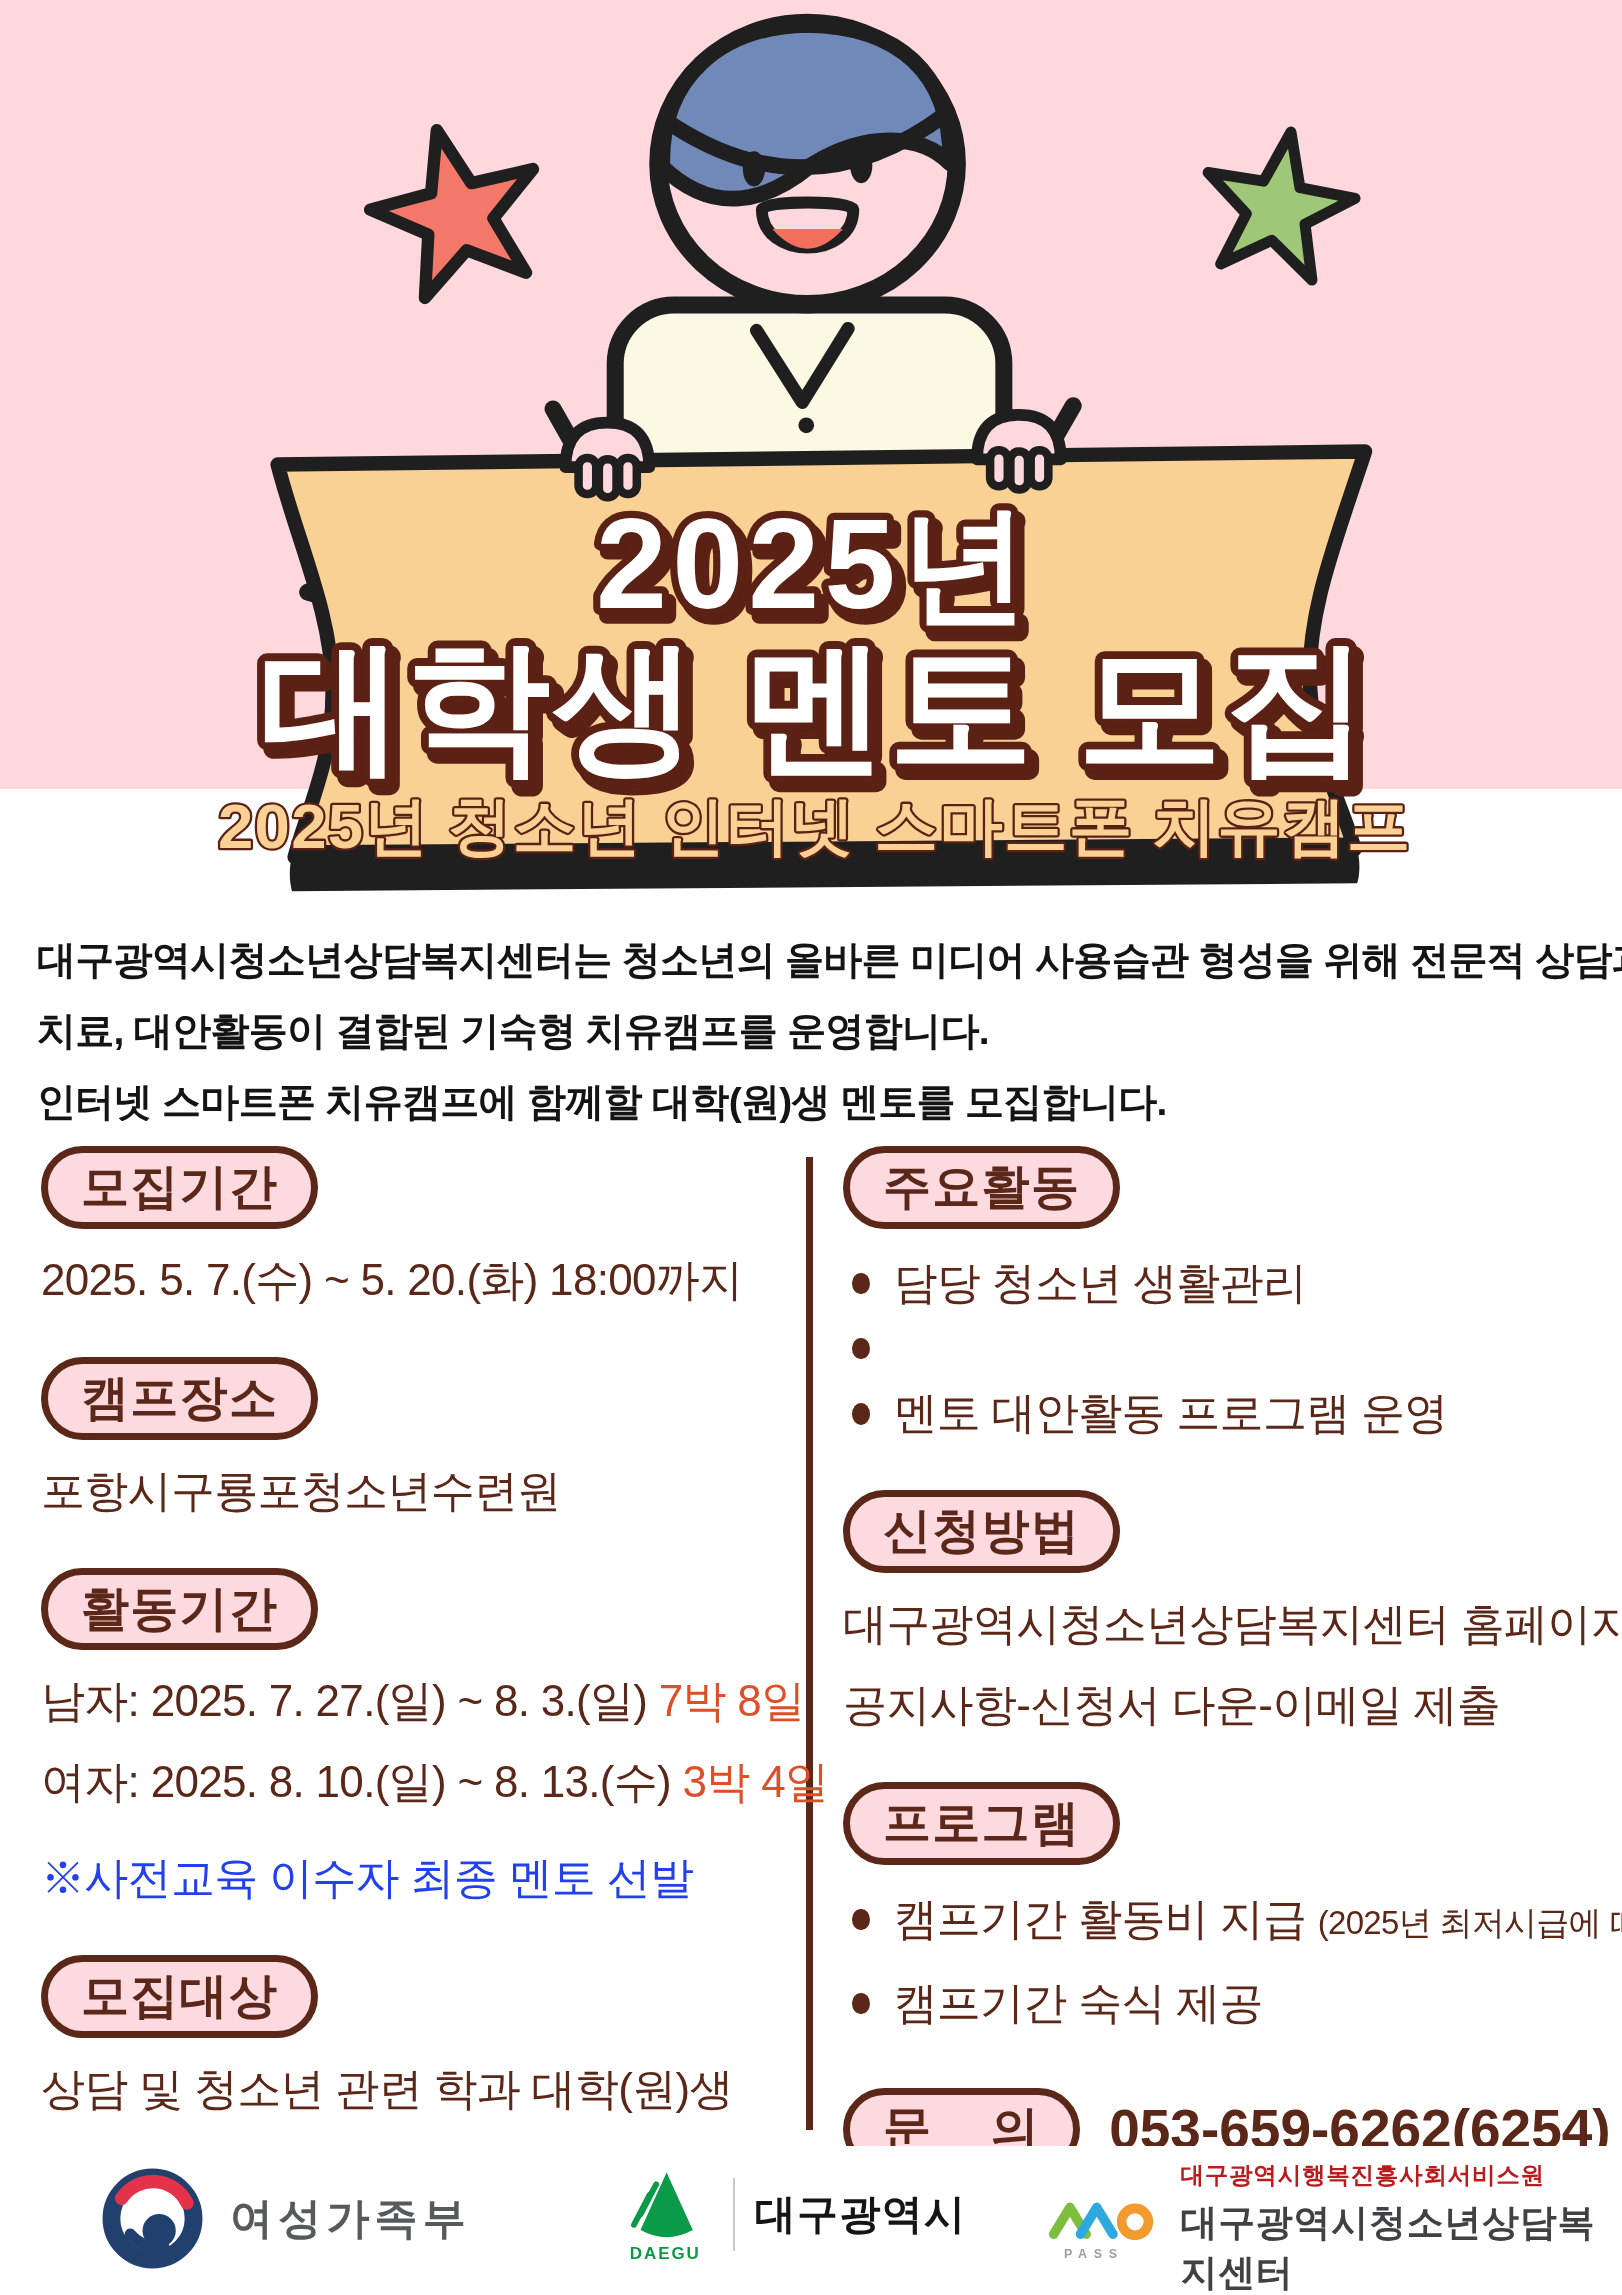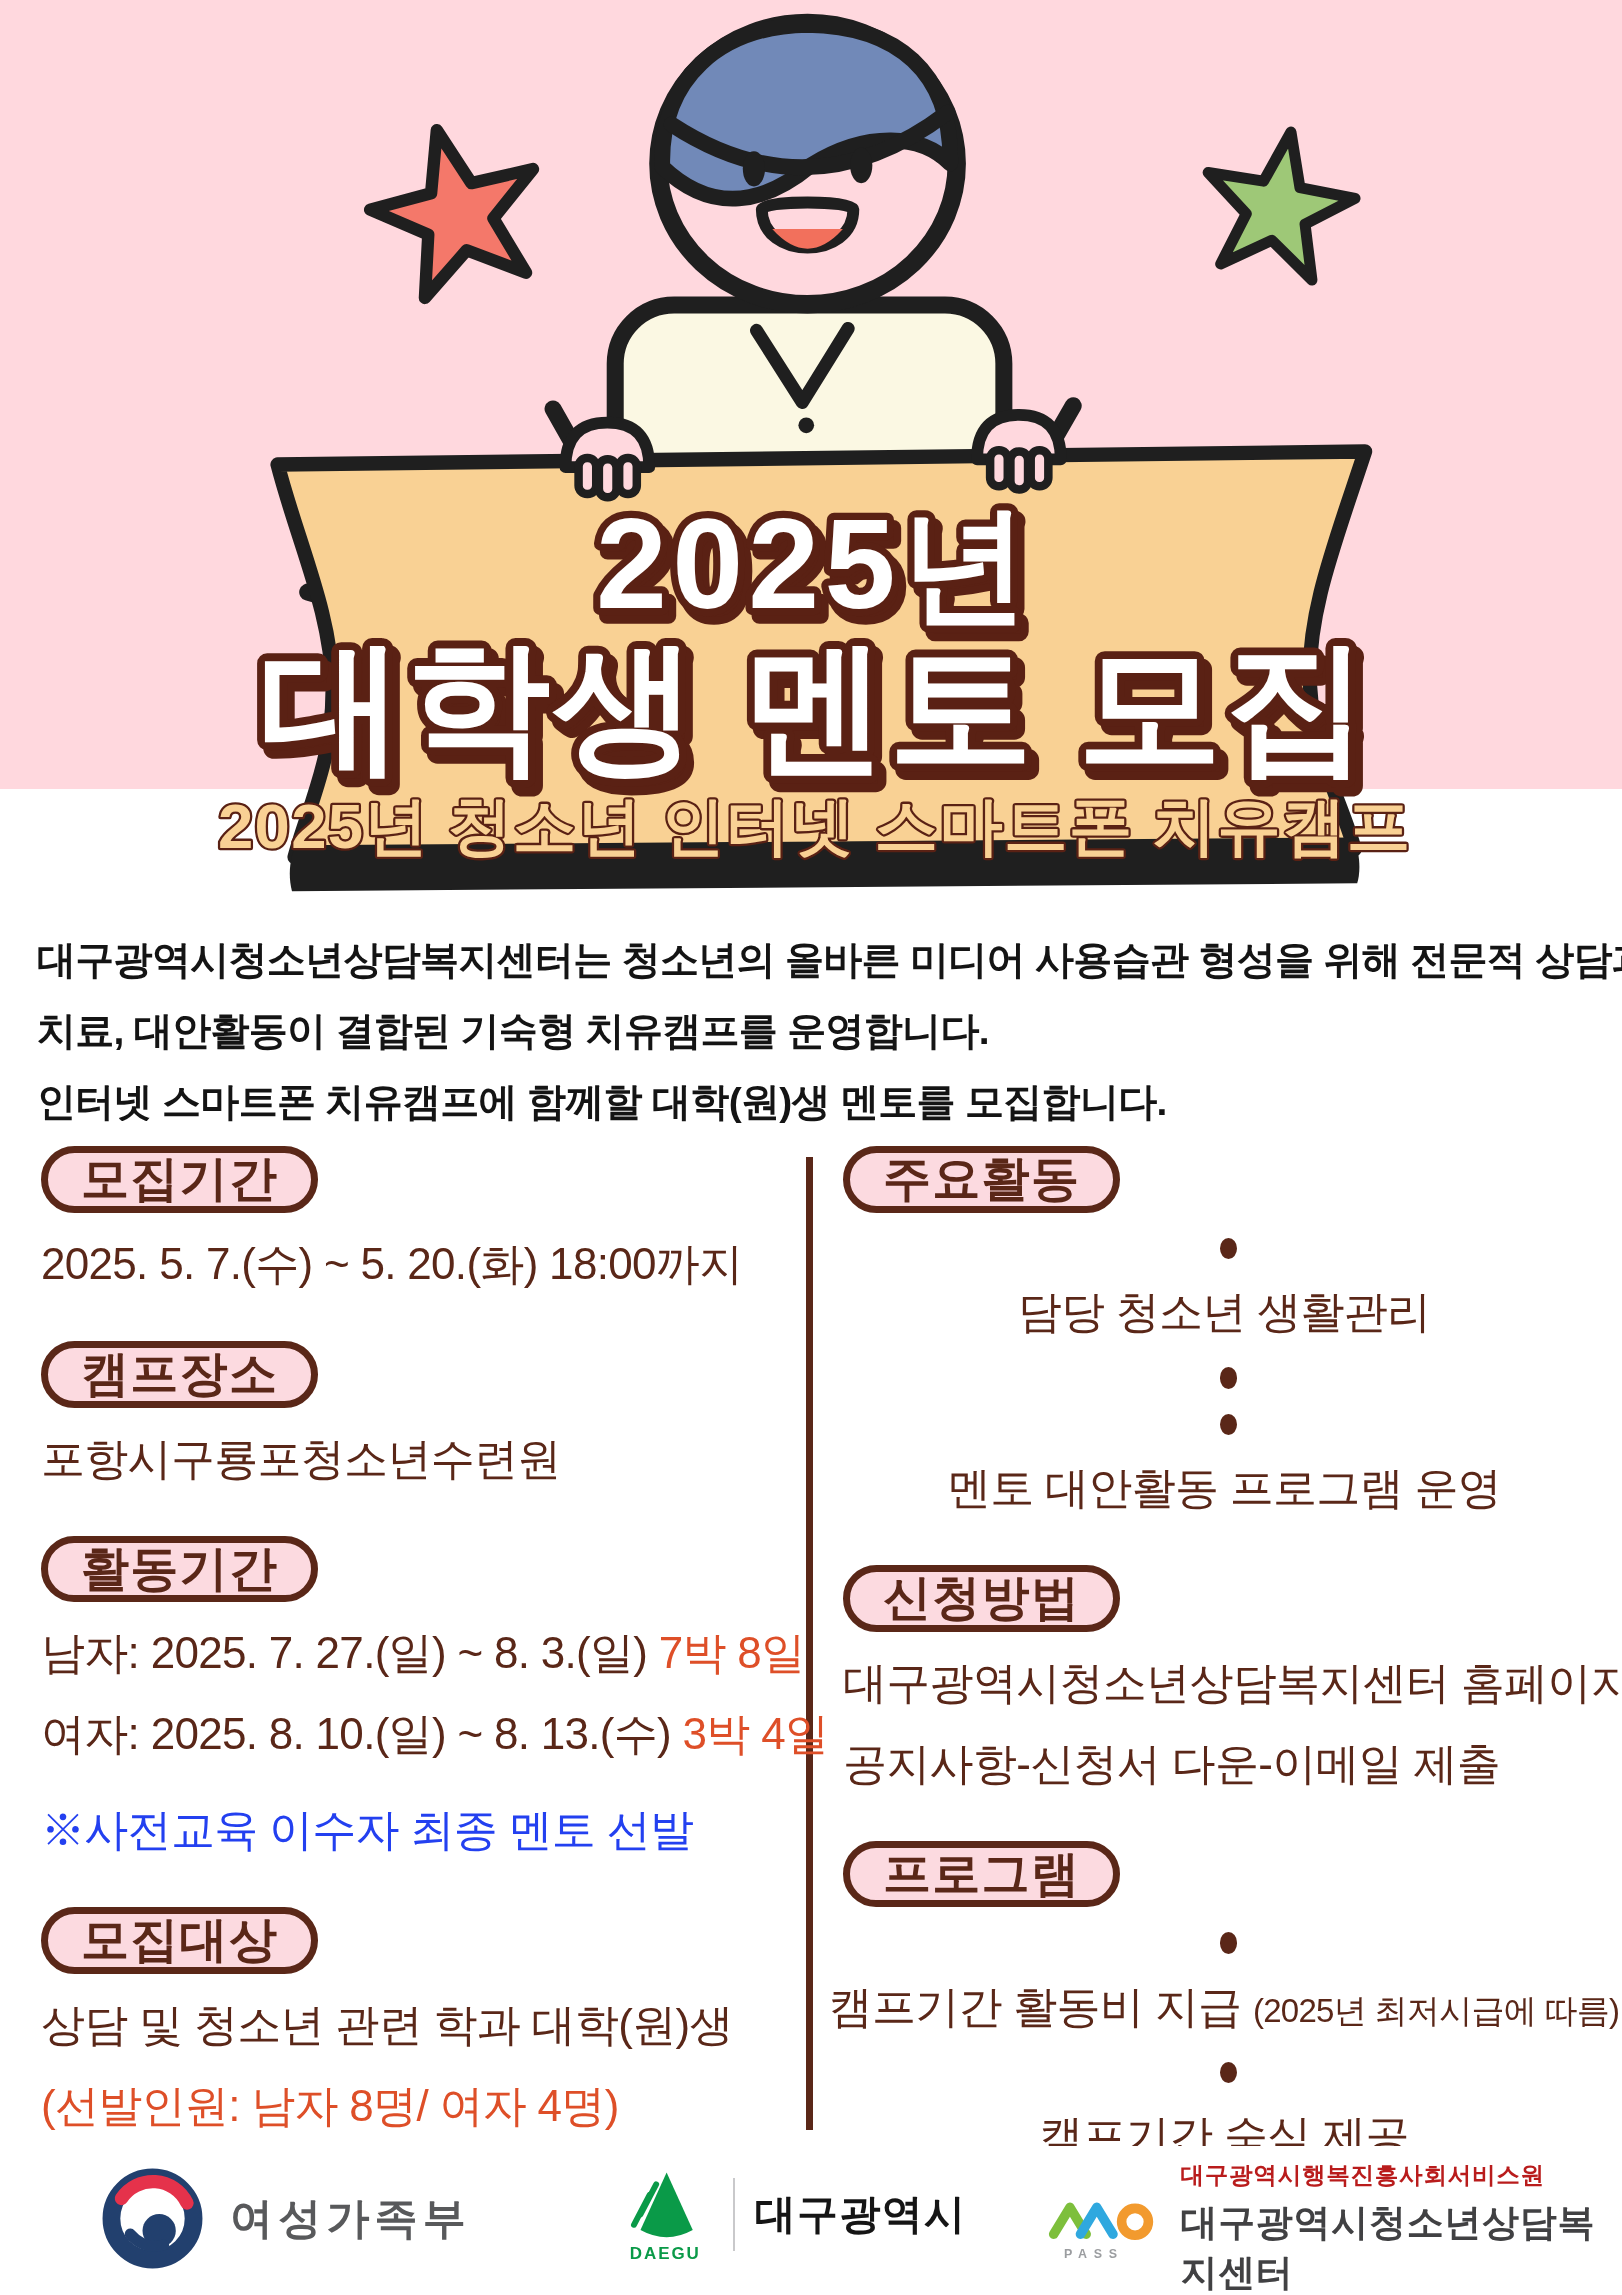--- a/index.html
+++ b/index.html
@@ -9,36 +9,36 @@
   }
   .pink-bg{position:absolute;left:0;top:0;width:1623px;height:789px;background:#FFD8DE;}
   svg.hero{position:absolute;left:0;top:0;}
 
   .intro{position:absolute;left:37px;top:924px;width:1570px;
     font-size:39px;font-weight:900;color:#141414;letter-spacing:-0.7px;
     line-height:71px;white-space:nowrap;}
 
   .badge{display:inline-block;background:#FCDAE0;border:7.2px solid #5A2718;
     border-radius:43px;color:#5A2718;font-size:48px;font-weight:900;
-    padding:0 33px;letter-spacing:1.3px;line-height:1.1;white-space:pre;}
+    padding:8px 33px;letter-spacing:1.3px;line-height:1.1;white-space:pre;}
 
   .col{position:absolute;top:1146px;width:762px;}
   .col-left{left:41px;}
   .col-right{left:843px;}
   .divider{position:absolute;left:806px;top:1157px;width:7.2px;height:973px;background:#5A2718;}
 
   .line{font-size:44px;font-weight:400;color:#5A2718;letter-spacing:-0.7px;white-space:nowrap;}
   .mt-s{margin-top:22px;}
   .mt-m{margin-top:37px;}
   .mt-l{margin-top:47px;}
   .orange{color:#DE4F28;}
   .blue-note{color:#2340F0;}
   .small-note{font-size:33px;letter-spacing:-0.7px;}
 
-  .bullet-row{display:flex;align-items:center;gap:23.6px;margin-top:25px;flex-direction:column;}
+  .bullet-row{display:flex;align-items:center;gap:23.6px;margin-top:25px;}
   .bullet-dot{flex:0 0 auto;width:17.7px;height:21.6px;border-radius:50%;background:#5A2718;margin-left:9.2px;}
 
   .inquiry-row{display:flex;align-items:center;gap:29px;margin-top:55px;}
   .phone{font-size:55px;font-weight:900;color:#5A2718;letter-spacing:0;white-space:nowrap;}
 
   .footer{position:absolute;left:0;top:2146px;width:1623px;height:149px;background:#ffffff;}
   .logo-group{position:absolute;display:flex;align-items:center;}
   .mogef-group{left:97px;top:17px;gap:22px;}
   .mogef-label{font-size:43px;font-weight:700;color:#58595B;letter-spacing:5.2px;}
   .daegu-group{left:615px;top:19.6px;gap:19.6px;}

